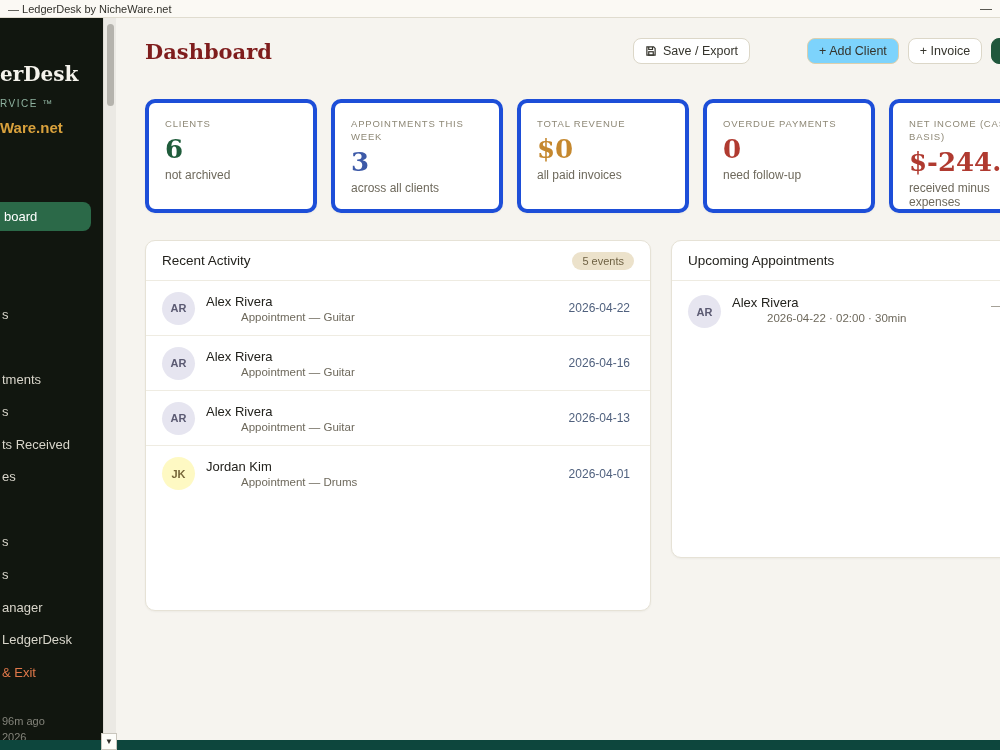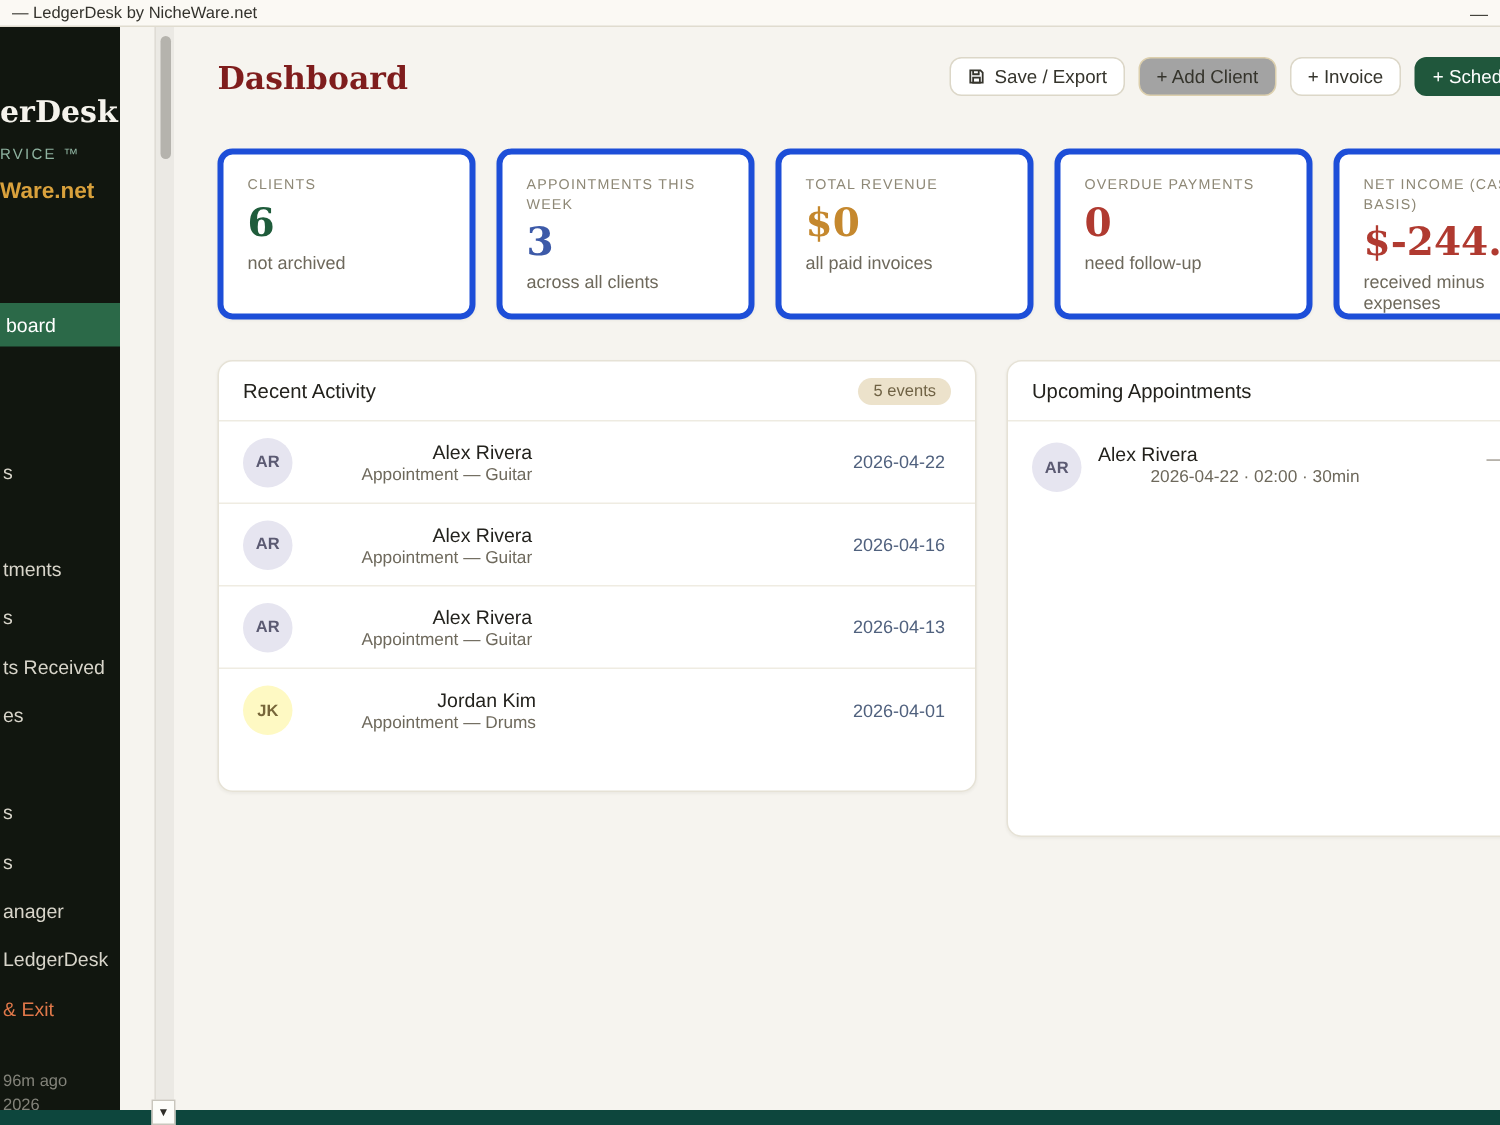--- a/index.html
+++ b/index.html
@@ -10,21 +10,21 @@
   }
   
   .titlebar {
     position:absolute; left:0; top:0; width:1000px; height:18px;
     background:#fbf9f4; border-bottom:1px solid #e0dccf;
     display:flex; align-items:center; padding:0 8px; font-size:11px; color:#33322c;
   }
   .titlebar .min { margin-left:auto; color:#44433c; font-size:12px; cursor:default; }
   
   .sidebar {
-    position:absolute; left:0; top:18px; width:80px; height:722px;
+    position:absolute; left:0; top:18px; width:103px; height:722px;
     background:#11160f; overflow:hidden;
   }
   .logo-frag {
     position:absolute; left:0; top:44px; font-family:"DejaVu Serif", serif;
     font-weight:bold; font-size:20px; color:#f5f3ec; white-space:nowrap;
   }
   .tagline-frag {
     position:absolute; left:0; top:80px; font-size:10px; letter-spacing:1.5px;
     color:#8fb3a0; white-space:nowrap;
   }
@@ -63,39 +63,39 @@
   .page-title {
     position:absolute; left:145px; top:39px; font-family:"DejaVu Serif", serif;
     font-weight:bold; font-size:21px; color:#7f1d1d;
   }
   .toolbar { position:absolute; left:633px; top:38px; display:flex; gap:9px; white-space:nowrap; }
   .btn {
     height:26px; padding:0 11px; display:inline-flex; align-items:center; gap:6px;
     background:#ffffff; border:1px solid #dcd7c8; border-radius:8px;
     font-size:12.5px; color:#35342c; cursor:pointer; white-space:nowrap;
   }
-  .btn.tan   { background:#a3a3a3; border-color:#dccfad; }
+  .btn.tan   { background:#7dd3fc; border-color:#dccfad;margin-left:48px; }
   .btn.green { background:#20573c; border-color:#20573c; color:#ffffff; }
   .btn svg { display:block; }
   
   .stats { position:absolute; left:145px; top:99px; display:flex; gap:14px; }
   .stat {
     width:172px; height:114px; background:#ffffff; border:4px solid #1d4ed8;
     border-radius:10px; padding:14px 16px; box-shadow:0 1px 2px rgba(60,55,40,.05);
     flex:0 0 auto;
   }
   .stat .lbl { font-size:9.5px; letter-spacing:.8px; color:#8e8876; line-height:13px; text-transform:uppercase; }
   .stat .val { font-family:"DejaVu Serif", serif; font-weight:bold; font-size:26px; line-height:30px; margin-top:4px; }
   .stat .sub { font-size:12px; color:#6e695c; margin-top:4px; }
   
   .panel {
     position:absolute; top:240px; background:#ffffff; border:1px solid #e6e2d6;
     border-radius:10px; box-shadow:0 1px 2px rgba(60,55,40,.05);
   }
-  .panel.left  { left:145px; width:506px; height:288px;text-align:right; }
+  .panel.left  { left:145px; width:506px; height:371px; }
   .panel.right { left:671px; width:506px; height:318px; }
   .phead {
     height:40px; padding:0 16px; display:flex; align-items:center; justify-content:space-between;
     border-bottom:1px solid #eeebe1;
   }
   .phead .pt { font-size:13.5px; color:#23221d; }
   .badge {
     background:#ece2cb; color:#6f6244; font-size:11px; padding:3px 10px; border-radius:999px;
   }
   .row {

